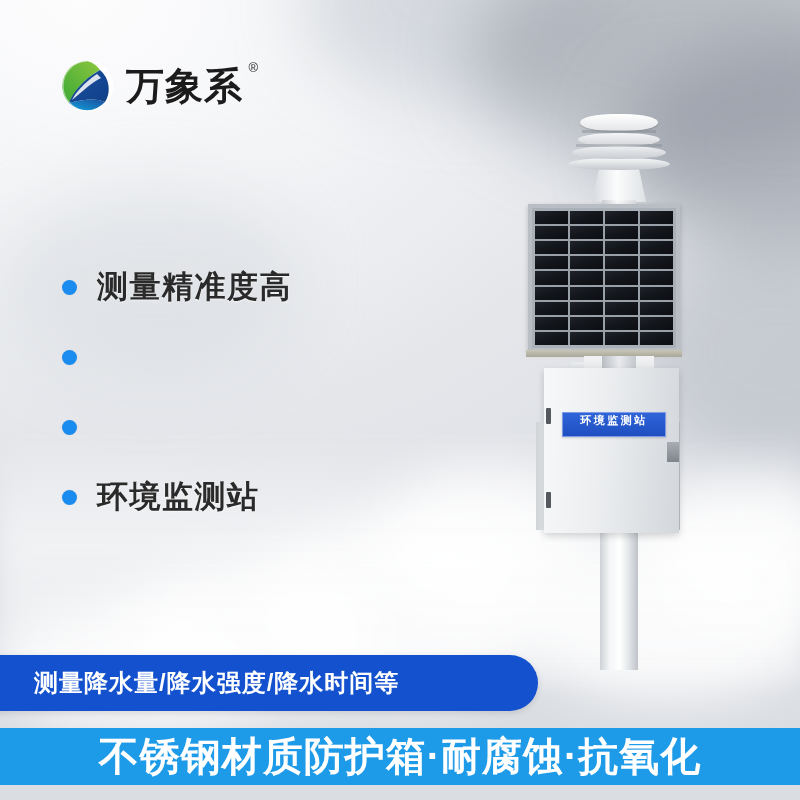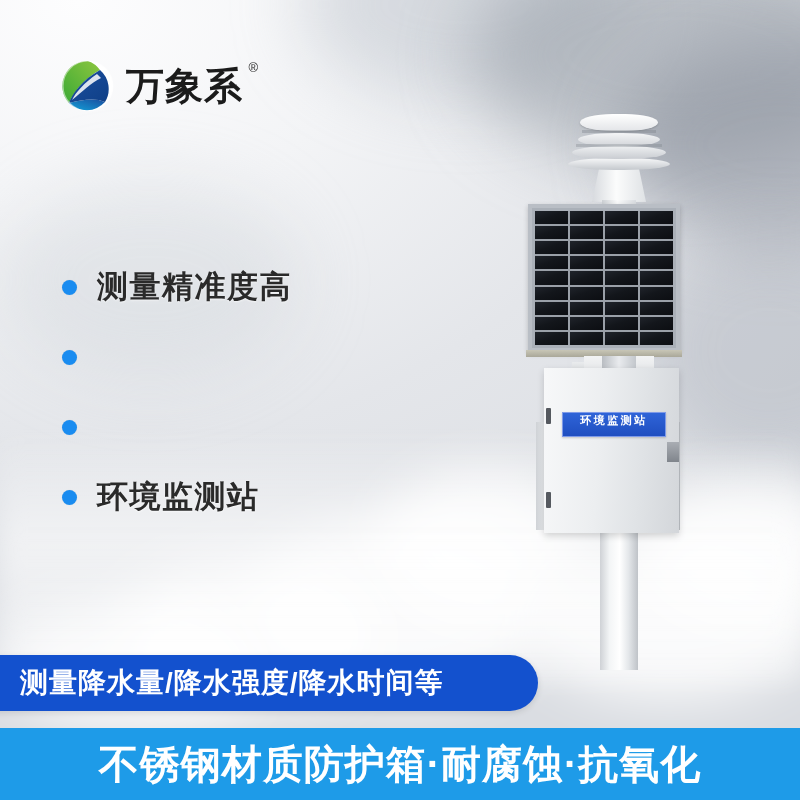--- a/index.html
+++ b/index.html
@@ -118,25 +118,25 @@
   .plate{position:absolute;left:92px;top:312px;width:102px;height:23px;
     background:linear-gradient(180deg,#2f64d8,#1f4ec0);
     border:1px solid #7e9ae8;display:flex;justify-content:center;
     box-shadow:0 1px 2px rgba(0,0,0,.18);}
   .plate-text{color:#ffffff;font-size:11px;font-weight:bold;letter-spacing:2.5px;white-space:nowrap;}
 
   
   .pill{position:absolute;left:-22px;top:655px;width:560px;height:56px;
     background:#1351ce;border-radius:0 30px 30px 0;
     display:flex;align-items:center;box-shadow:0 2px 6px rgba(0,0,0,.12);}
-  .pill-text{color:#ffffff;font-size:28px;font-weight:bold;letter-spacing:1px;
-    margin-left:42px;white-space:nowrap;}
-
-  
-  .bottombar{position:absolute;left:0;top:728px;width:800px;height:72px;
+  .pill-text{color:#ffffff;font-size:24px;font-weight:bold;letter-spacing:1px;
+    margin-left:56px;white-space:nowrap;}
+
+  
+  .bottombar{position:absolute;left:0;top:728px;width:800px;height:57px;
     background:#1e9be8;display:flex;align-items:center;justify-content:center;}
   .bottombar-text{color:#ffffff;font-size:40px;font-weight:bold;letter-spacing:1px;white-space:nowrap;}
 </style>
 </head>
 <body>
 
 <div id="poster">
 
   <div class="sky">
     <div class="cloud-dark cd3"></div>

